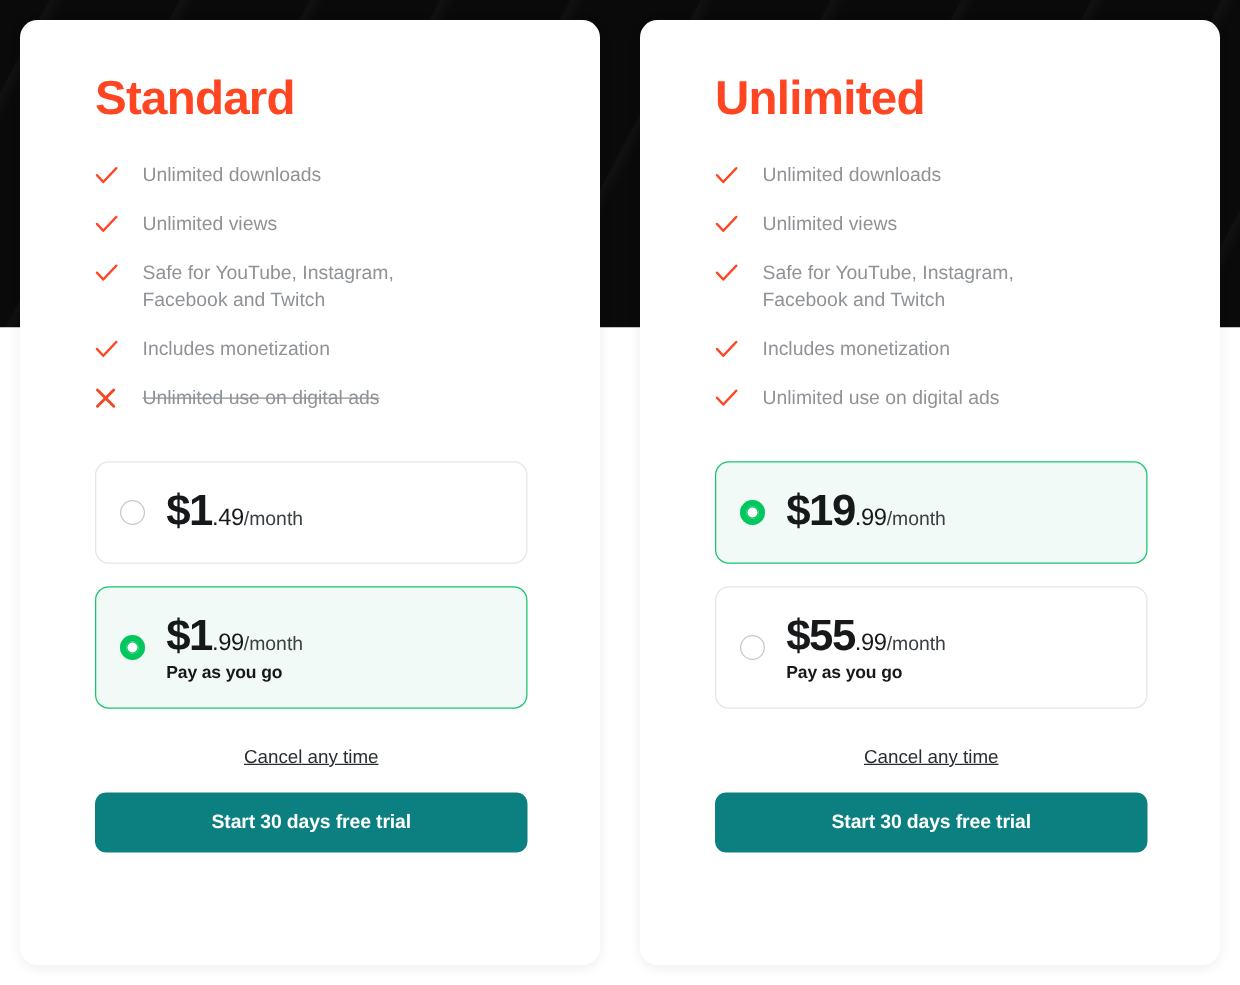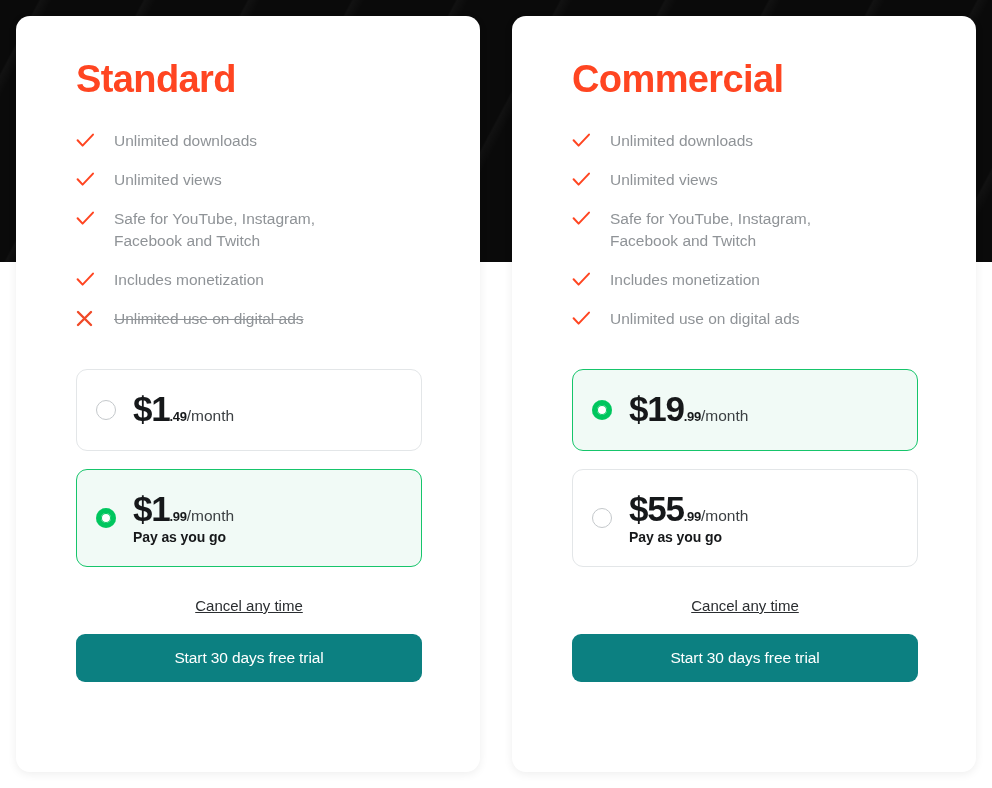--- a/index.html
+++ b/index.html
@@ -153,22 +153,22 @@
     color: #16181a;
     margin-bottom: 3px;
   }
   .price-major {
     font-size: 35px;
     font-weight: bold;
     letter-spacing: -1.2px;
     line-height: 1;
   }
   .price-cents {
-    font-size: 13px;
-    font-weight: bold;
+    font-size: 19px;
+    font-weight: normal;
     letter-spacing: -0.3px;
   }
   .price-period {
     font-size: 15.5px;
     font-weight: normal;
     color: #3c4043;
     margin-left: 0;
   }
 
   .price-sub {
@@ -194,21 +194,21 @@
 
   .cta-button {
     width: 346px;
     height: 48px;
     border: none;
     border-radius: 9px;
     background: #0c8081;
     color: #ffffff;
     font-family: "Liberation Sans", sans-serif;
     font-size: 15.5px;
-    font-weight: normal;
+    font-weight: bold;
     letter-spacing: -0.1px;
     cursor: pointer;
   }
 </style>
 </head>
 <body>
 
 <div class="backdrop-dark"></div>
 <div class="backdrop-light"></div>
 
@@ -271,21 +271,21 @@
           <span class="price-major">$1</span>
           <span class="price-cents">.99</span>
           <span class="price-period">/month</span>
         </div>
         <div class="price-sub"><span>Pay as you go</span><span class="save"></span></div>
       </div>
       <a class="cancel-link">Cancel any time</a>
       <button class="cta-button">Start 30 days free trial</button>
     </div>
     <div class="plan-card">
-      <div class="plan-title">Commercial</div>
+      <div class="plan-title">Unlimited</div>
       <ul class="features">
         <li class="feature-row">
           <span class="feature-icon">
             <svg width="19" height="15" viewBox="0 0 19 15" fill="none">
               <path d="M1.6 7.2 L6.6 12.6 L17 1.6" stroke="#ff4521" stroke-width="2" stroke-linecap="round" stroke-linejoin="round"></path>
             </svg>
           </span>
           <span class="feature-text">Unlimited downloads</span>
         </li>
         <li class="feature-row">

